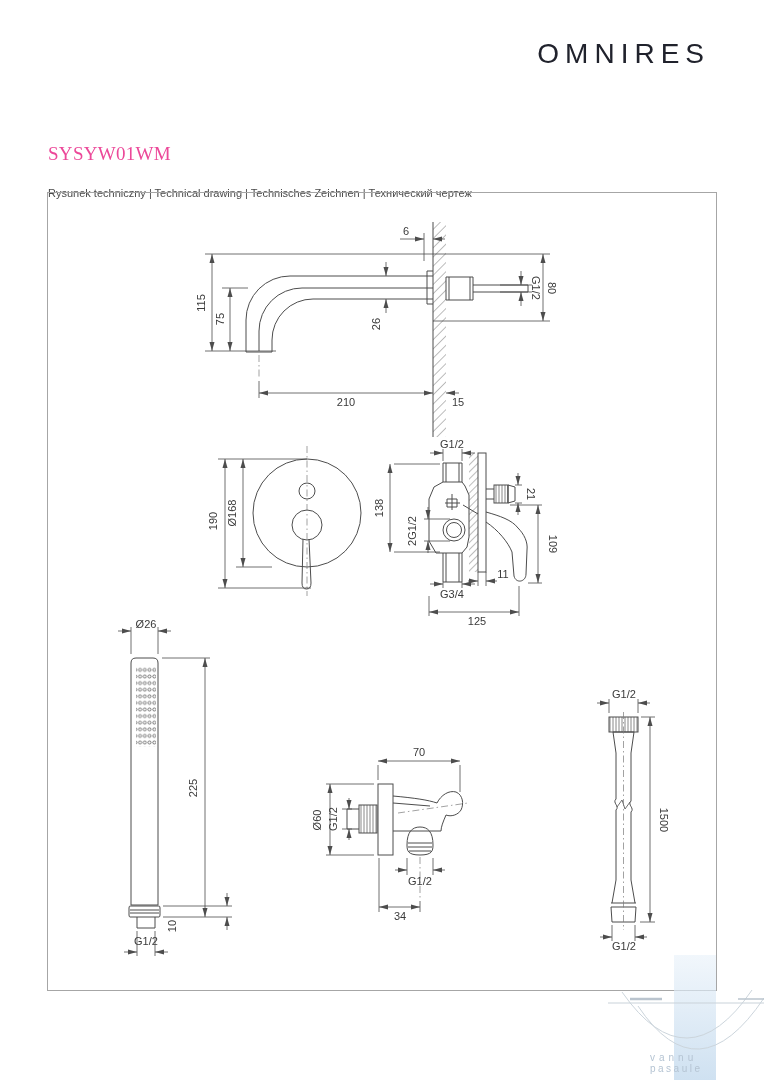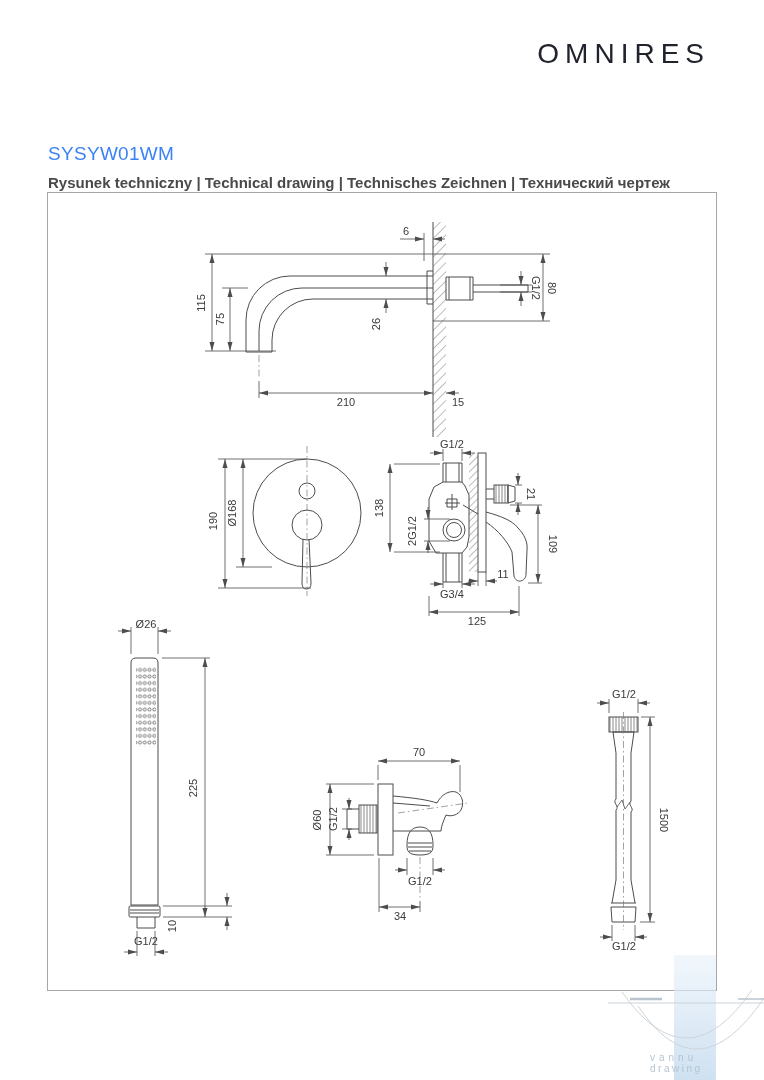--- a/index.html
+++ b/index.html
@@ -1,22 +1,22 @@
 <!DOCTYPE html>
 <html><head>
 <meta charset="utf-8">
 <style>
   html,body{margin:0;padding:0;background:#ffffff;}
   .page{position:relative;width:764px;height:1080px;background:#fff;overflow:hidden;
         font-family:"Liberation Sans",sans-serif;}
   .logo{position:absolute;top:38px;right:54px;font-size:28px;letter-spacing:6px;
         color:#20222c;font-weight:400;}
   .title-block{position:absolute;left:48px;top:143px;}
-  .product-code{font-size:19px;color:#3b82f6;letter-spacing:.3px;}
-  .subtitle{margin-top:9px;font-size:15px;color:#4a4a4a;font-weight:bold;}
+  .product-code{font-size:19px;color:#ec4899;letter-spacing:.3px;font-family:Liberation Serif, serif;}
+  .subtitle{margin-top:22px;font-size:11px;color:#4a4a4a;}
   .drawing-box{position:absolute;left:47px;top:192px;width:668px;height:797px;
         border:1px solid #a6a6a6;}
   .tech-svg{position:absolute;left:0;top:0;}
   .footer{position:absolute;left:0;top:1018px;width:100%;text-align:center;
         font-size:11.5px;color:#3f3f3f;}
   
   .wm-band{position:absolute;left:674px;top:955px;width:42px;height:125px;
         background:linear-gradient(to bottom, rgba(230,240,249,.55), #cfe1f1);}
   .wm-svg{position:absolute;left:580px;top:930px;}
   .wm-text{position:absolute;left:650px;top:1052px;width:80px;text-align:left;
@@ -268,16 +268,16 @@
   <div class="wm-band"></div>
   <svg class="wm-svg" width="184" height="150" viewBox="0 0 184 150">
     <path class="wl" stroke-width="1" d="M42,62 Q107,155 172,60"></path>
     <path class="wl" stroke-width="1" d="M58,76 Q118,166 184,68"></path>
     <line x1="28" y1="73" x2="184" y2="73" stroke="#c9d2d9" stroke-width="1"></line>
     <line x1="50" y1="69" x2="82" y2="69" stroke="#bac4ce" stroke-width="2.5"></line>
     <line x1="158" y1="69" x2="184" y2="69" stroke="#bac4ce" stroke-width="1.5"></line>
   </svg>
   <div class="wm-text">
     <div class="l1">vannu</div>
-    <div class="l2">drawing</div>
+    <div class="l2">pasaule</div>
   </div>
 
 </div>
 
 </body></html>

